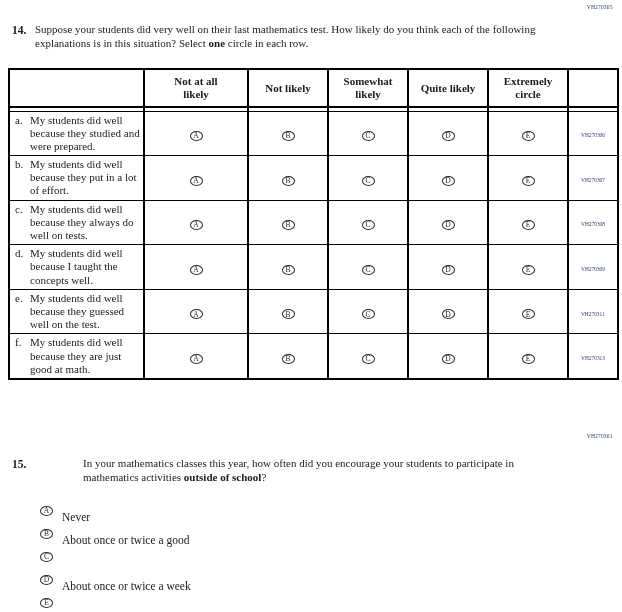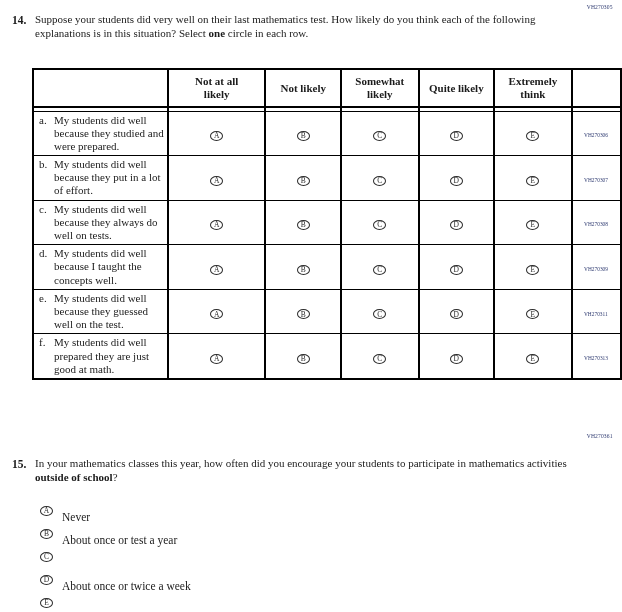--- a/index.html
+++ b/index.html
@@ -4,39 +4,38 @@
 <style>
   * { margin:0; padding:0; box-sizing:border-box; }
   html,body { background:#ffffff; }
   #page {
     position:relative; width:622px; height:612px; background:#ffffff;
     font-family:"Liberation Serif","DejaVu Serif",serif; color:#1b1b1b;
     overflow:hidden;
   }
   
   .q-block { position:absolute; display:flex; }
-  #q14-block { top:13px; left:12px; width:548px; }
-  #q15-block { top:457px; left:12px; width:560px; }
+  #q14-block { top:23px; left:12px; width:548px; }
+  #q15-block { top:457px; left:12px; width:560px;gap:48px; }
   .q-num { width:23px; font-weight:bold; font-size:11.5px; line-height:1.25; flex:0 0 auto; }
   .q-text { flex:1; font-size:11px; line-height:1.25; }
   .q-text b { font-weight:bold; }
   
   .vh-code {
     position:absolute; color:#2e3a70; font-size:9px;
     transform:scale(0.62); transform-origin:top right;
     font-family:"Liberation Serif",serif; letter-spacing:0.2px;
   }
   #code-q14 { top:4px; right:9px; }
   #code-q15 { top:433px; right:9px; }
   
   #q14-table {
     position:absolute; top:68px; left:8px;
     border-collapse:collapse; table-layout:fixed;
     border:2px solid #000;
-    margin-left:24px;
   }
   #q14-table col.c-stub  { width:135px; }
   #q14-table col.c-opt1  { width:104px; }
   #q14-table col.c-opt   { width:80px;  }
   #q14-table col.c-code  { width:50px;  }
   #q14-table th, #q14-table td { border-left:2px solid #000; padding:0; }
   #q14-table th:first-child, #q14-table td:first-child { border-left:none; }
   #q14-table thead th {
     height:38px; font-size:11px; font-weight:bold; text-align:center;
     vertical-align:middle; white-space:pre-line; line-height:1.15;
@@ -92,21 +91,21 @@
     <thead>
       <tr>
         <th></th>
         <th>Not at all
 likely</th>
         <th>Not likely</th>
         <th>Somewhat
 likely</th>
         <th>Quite likely</th>
         <th>Extremely
-think</th>
+circle</th>
         <th></th>
       </tr>
       <tr class="spacer">
         <td></td>
           <td></td>
           <td></td>
           <td></td>
           <td></td>
           <td></td>
           <td></td>
@@ -180,21 +179,21 @@
           <td><span class="bubble">B</span></td>
           <td><span class="bubble">C</span></td>
           <td><span class="bubble">D</span></td>
           <td><span class="bubble">E</span></td>
           <td class="code-cell"><span class="row-code">VH270311</span></td>
         </tr>
         <tr>
           <td class="stub-cell">
             <div class="stub-inner">
               <span class="row-letter">f.</span>
-              <span class="row-text">My students did well prepared they are just good at math.</span>
+              <span class="row-text">My students did well because they are just good at math.</span>
             </div>
           </td>
           <td><span class="bubble">A</span></td>
           <td><span class="bubble">B</span></td>
           <td><span class="bubble">C</span></td>
           <td><span class="bubble">D</span></td>
           <td><span class="bubble">E</span></td>
           <td class="code-cell"><span class="row-code">VH270313</span></td>
         </tr>
       </tbody>
@@ -207,21 +206,21 @@
     <span class="q-text"><span>In your mathematics classes this year, how often did you encourage your students to participate in mathematics activities </span><b>outside of school</b><span>?</span></span>
   </div>
 
   <ul id="q15-options">
       <li>
         <span class="bubble">A</span>
         <span class="opt-label">Never</span>
       </li>
       <li>
         <span class="bubble">B</span>
-        <span class="opt-label">About once or test a year</span>
+        <span class="opt-label">About once or twice a good</span>
       </li>
       <li>
         <span class="bubble">C</span>
       </li>
       <li>
         <span class="bubble">D</span>
         <span class="opt-label">About once or twice a week</span>
       </li>
       <li>
         <span class="bubble">E</span>

